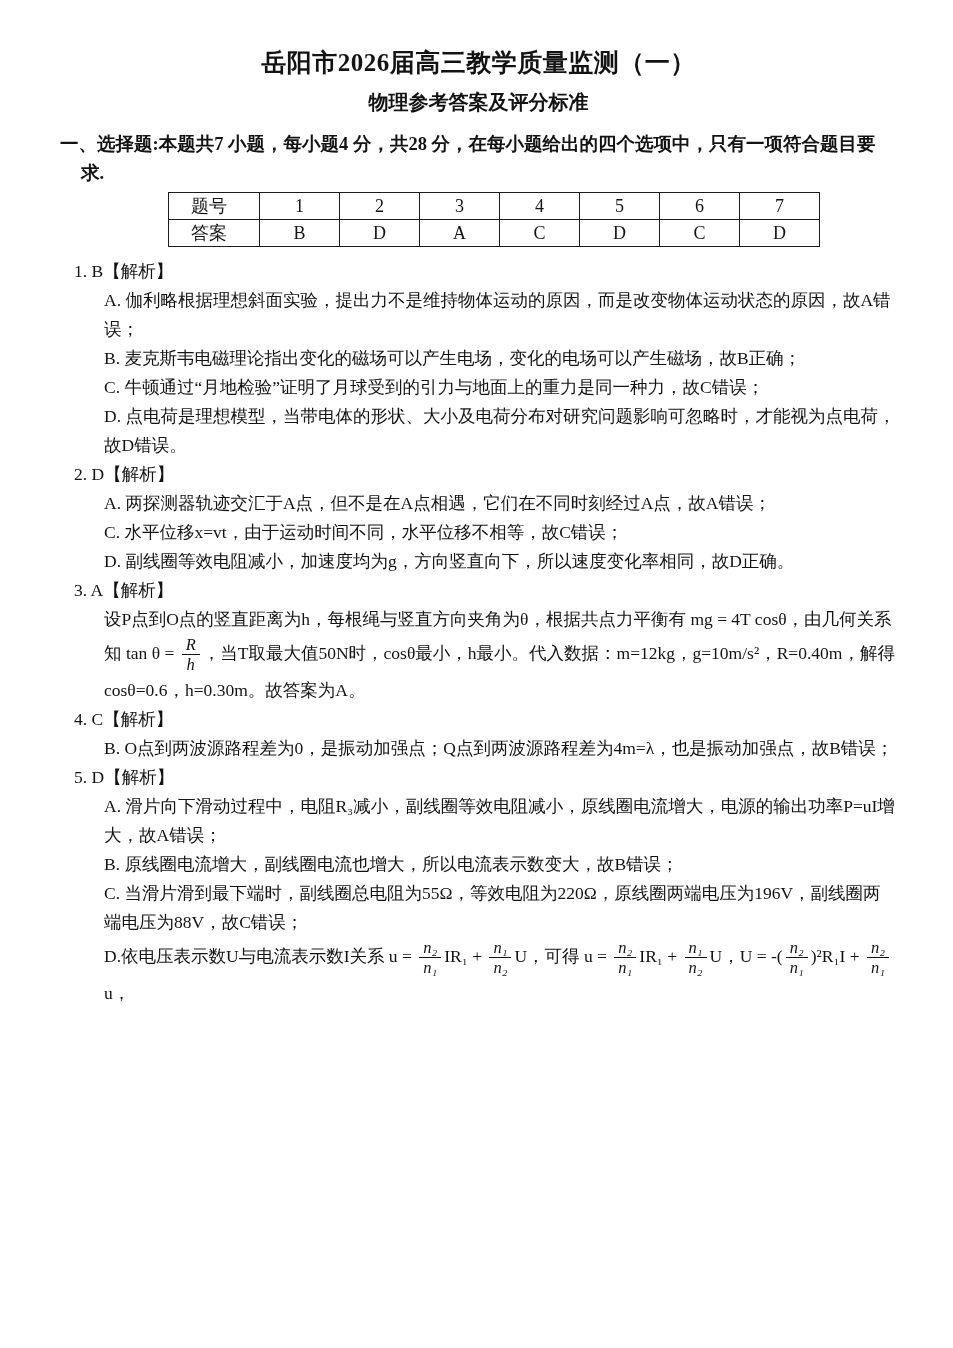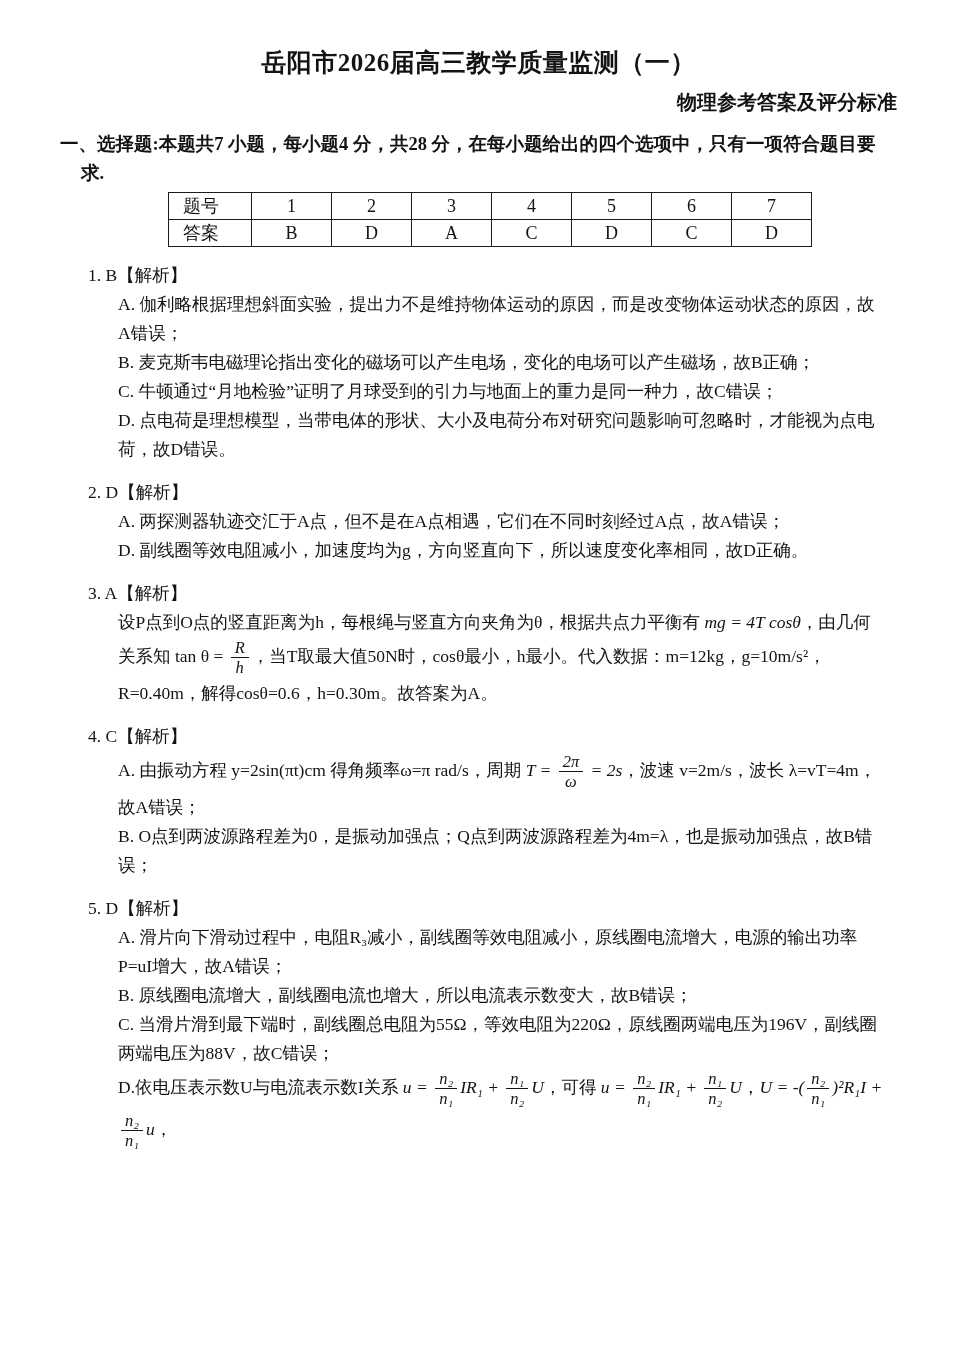--- a/index.html
+++ b/index.html
@@ -7,42 +7,42 @@
     width:953px;height:1348px;overflow:hidden;
     color:#131313;
     font-family:"Liberation Serif","DejaVu Serif",serif;
   }
   .page{box-sizing:border-box;width:953px;height:1280px;padding:46px 56px 0 60px;}
   .title{
     text-align:center;font-size:25px;font-weight:bold;margin:0 0 10px 0;
     letter-spacing:0.5px;
   }
   .subtitle{
-    text-align:right;font-size:20px;font-weight:bold;margin:0 0 14px 0;
+    text-align:center;font-size:20px;font-weight:bold;margin:0 0 14px 0;
     font-family:"Liberation Sans","DejaVu Sans",sans-serif;
   }
   .section-heading{
     font-size:18.5px;font-weight:bold;line-height:29px;margin:0 0 2px 0;
     padding-left:21px;text-indent:-21px;
   }
   table.answers{
     border-collapse:collapse;margin:4px 0 10px 108px;
     font-size:18px;
   }
   table.answers td{
     border:1.6px solid #1c1c1c;height:26px;width:79px;
     text-align:center;padding:0;
   }
-  table.answers td.lab{width:68px;text-align:left;padding-left:14px;}
+  table.answers td.lab{width:68px;text-align:left;padding-left:22px;}
   .solutions{font-size:17.5px;line-height:29px;}
-  .sol{margin:14px;}
+  .sol{margin:0;}
   .sol-head{padding-left:14px;}
   .sol-line{padding-left:44px;}
   .sol-line.cont{padding-left:68px;}
-  .mi{font-style:italic;}
+  .mi{}
   .frac{
     display:inline-flex;flex-direction:column;align-items:center;
     vertical-align:middle;line-height:1.18;font-style:italic;
     margin:1px 3px;font-size:16.5px;
   }
   .frac .ft{border-bottom:1.3px solid #131313;padding:0 4px;}
   .frac .fb{padding:0 4px;}
 </style>
 </head>
 <body>
@@ -81,35 +81,32 @@
       <div class="sol">
         <div class="sol-head">1. B【解析】</div>
         <div class="sol-line">A. 伽利略根据理想斜面实验，提出力不是维持物体运动的原因，而是改变物体运动状态的原因，故A错误；</div>
         <div class="sol-line">B. 麦克斯韦电磁理论指出变化的磁场可以产生电场，变化的电场可以产生磁场，故B正确；</div>
         <div class="sol-line">C. 牛顿通过“月地检验”证明了月球受到的引力与地面上的重力是同一种力，故C错误；</div>
         <div class="sol-line">D. 点电荷是理想模型，当带电体的形状、大小及电荷分布对研究问题影响可忽略时，才能视为点电荷，故D错误。</div>
       </div>
       <div class="sol">
         <div class="sol-head">2. D【解析】</div>
         <div class="sol-line">A. 两探测器轨迹交汇于A点，但不是在A点相遇，它们在不同时刻经过A点，故A错误；</div>
+        <div class="sol-line">C. 水平位移x=vt，由于运动时间不同，水平位移不相等，故C错误；</div>
         <div class="sol-line">D. 副线圈等效电阻减小，加速度均为g，方向竖直向下，所以速度变化率相同，故D正确。</div>
       </div>
       <div class="sol">
         <div class="sol-head">3. A【解析】</div>
         <div class="sol-line">设P点到O点的竖直距离为h，每根绳与竖直方向夹角为θ，根据共点力平衡有 <span class="mi">mg = 4T cosθ</span>，由几何关系知 tan θ = <span class="frac">
             <span class="ft">R</span>
             <span class="fb">h</span>
           </span>，当T取最大值50N时，cosθ最小，h最小。代入数据：m=12kg，g=10m/s²，R=0.40m，解得cosθ=0.6，h=0.30m。故答案为A。</div>
       </div>
       <div class="sol">
         <div class="sol-head">4. C【解析】</div>
-        <div class="sol-line">A. 由振动方程 y=2sin(πt)cm 得角频率ω=π rad/s，周期 <span class="mi">T = </span><span class="frac">
-            <span class="ft">2π</span>
-            <span class="fb">ω</span>
-          </span><span class="mi"> = 2s</span>，波速 v=2m/s，波长 λ=vT=4m，故A错误；</div>
         <div class="sol-line">B. O点到两波源路程差为0，是振动加强点；Q点到两波源路程差为4m=λ，也是振动加强点，故B错误；</div>
       </div>
       <div class="sol">
         <div class="sol-head">5. D【解析】</div>
         <div class="sol-line">A. 滑片向下滑动过程中，电阻R₃减小，副线圈等效电阻减小，原线圈电流增大，电源的输出功率P=uI增大，故A错误；</div>
         <div class="sol-line">B. 原线圈电流增大，副线圈电流也增大，所以电流表示数变大，故B错误；</div>
         <div class="sol-line">C. 当滑片滑到最下端时，副线圈总电阻为55Ω，等效电阻为220Ω，原线圈两端电压为196V，副线圈两端电压为88V，故C错误；</div>
         <div class="sol-line">D.依电压表示数U与电流表示数I关系 <span class="mi">u = </span><span class="frac">
             <span class="ft">n₂</span>
             <span class="fb">n₁</span>

